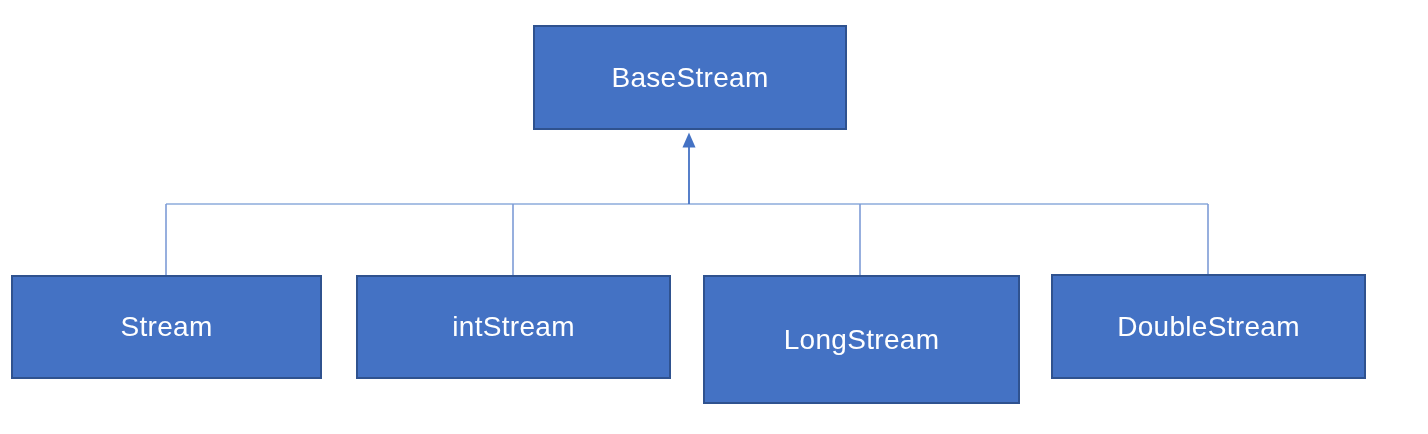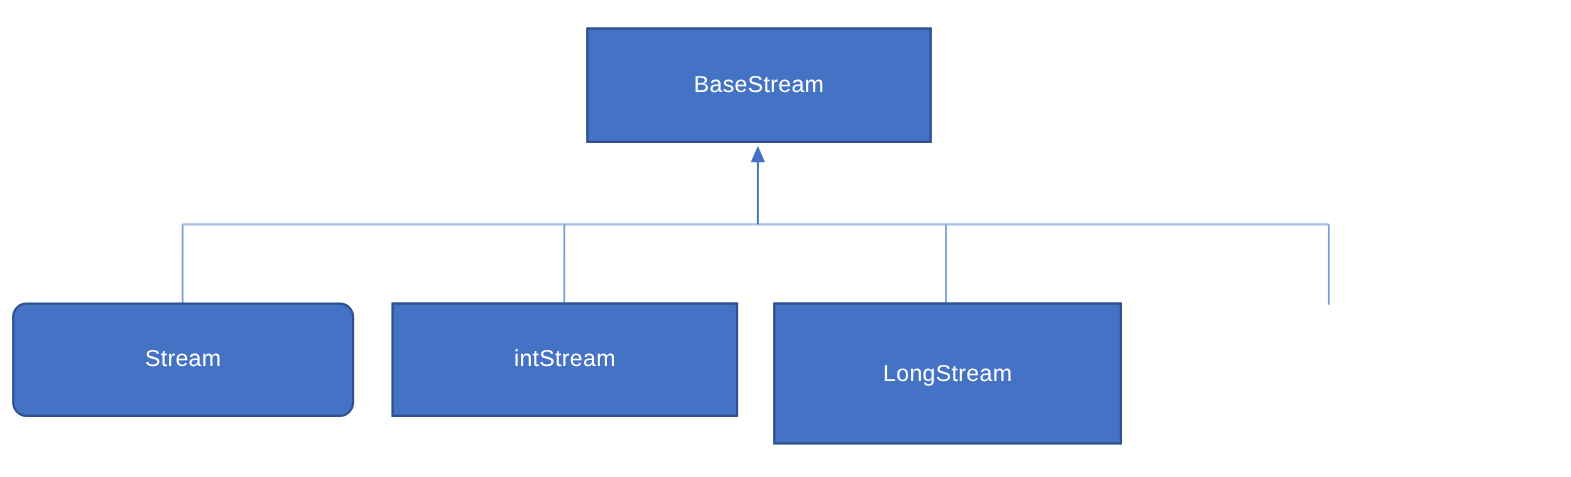--- a/index.html
+++ b/index.html
@@ -42,21 +42,21 @@
     position: absolute;
     box-sizing: border-box;
     background: var(--node-fill, #4472C4);
     border: 2px solid var(--node-border, #2F528F);
     display: flex;
     align-items: center;
     justify-content: center;
   }
   .node .label {
     color: var(--label-color, #FFFFFF);
-    font-size: 21px;
+    font-size: 28px;
     font-weight: 400;
     letter-spacing: 0.3px;
     white-space: nowrap;
     user-select: none;
   }
 </style>
 </head>
 <body>
 
 <div class="canvas">
@@ -71,26 +71,29 @@
     <line class="drop" x1="1208" y1="204" x2="1208" y2="277"></line>
 
     <line class="arrow-shaft" x1="689" y1="204" x2="689" y2="146"></line>
     <polygon class="arrow-head" points="689,132.5 682.5,147.5 695.5,147.5"></polygon>
   </svg>
 
   <div class="node root" style="left:533px; top:25px; width:314px; height:105px;">
     <span class="label">BaseStream</span>
   </div>
 
-  <div class="node" style="left:11px; top:275px; width:311px; height:104px;border-radius:13px;">
+  <div class="node" style="left:11px; top:275px; width:311px; height:104px;">
     <span class="label">Stream</span>
   </div>
 
   <div class="node" style="left:356px; top:275px; width:315px; height:104px;justify-content:center;">
     <span class="label">intStream</span>
   </div>
 
   <div class="node" style="left:703px; top:275px; width:317px; height:129px;">
     <span class="label">LongStream</span>
   </div>
 
+  <div class="node" style="left:1051px; top:274px; width:315px; height:105px;">
+    <span class="label">DoubleStream</span>
+  </div>
 
 </div>
 
 </body></html>

